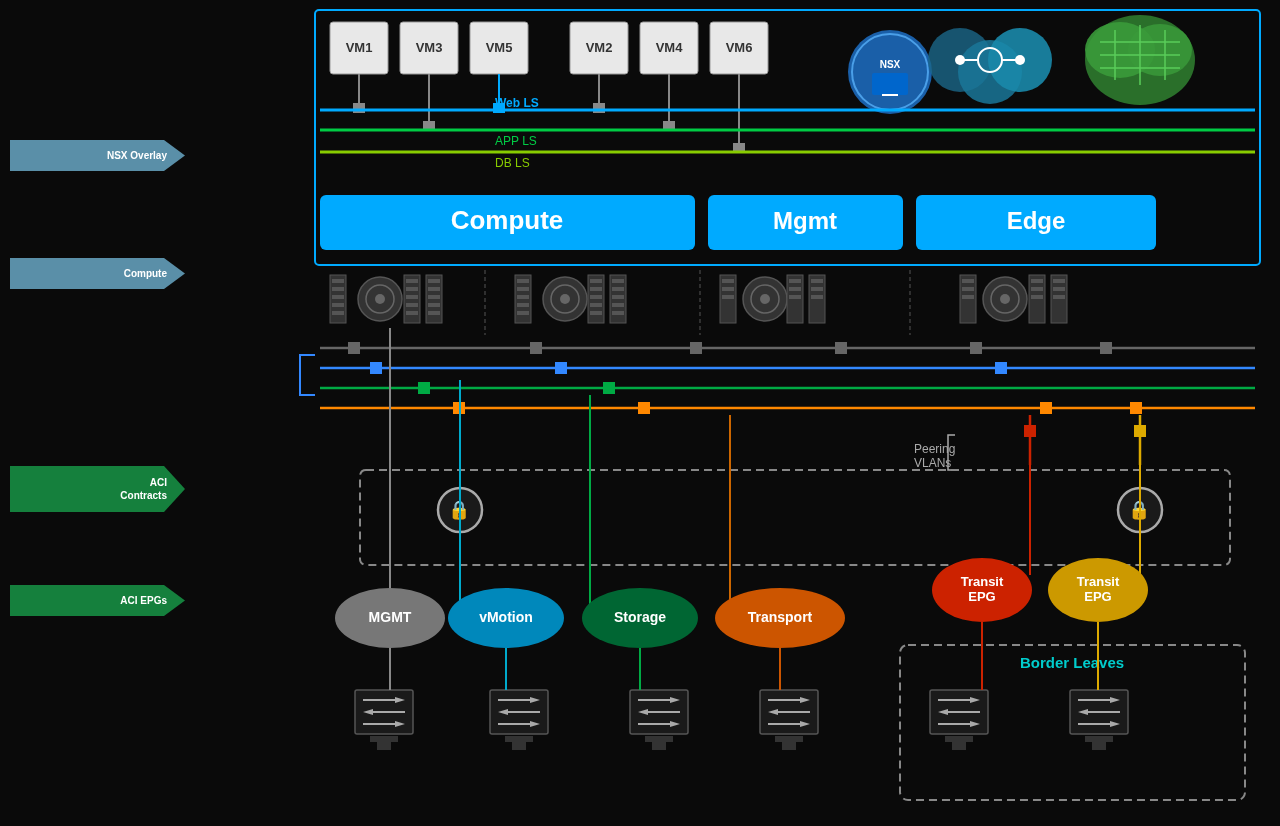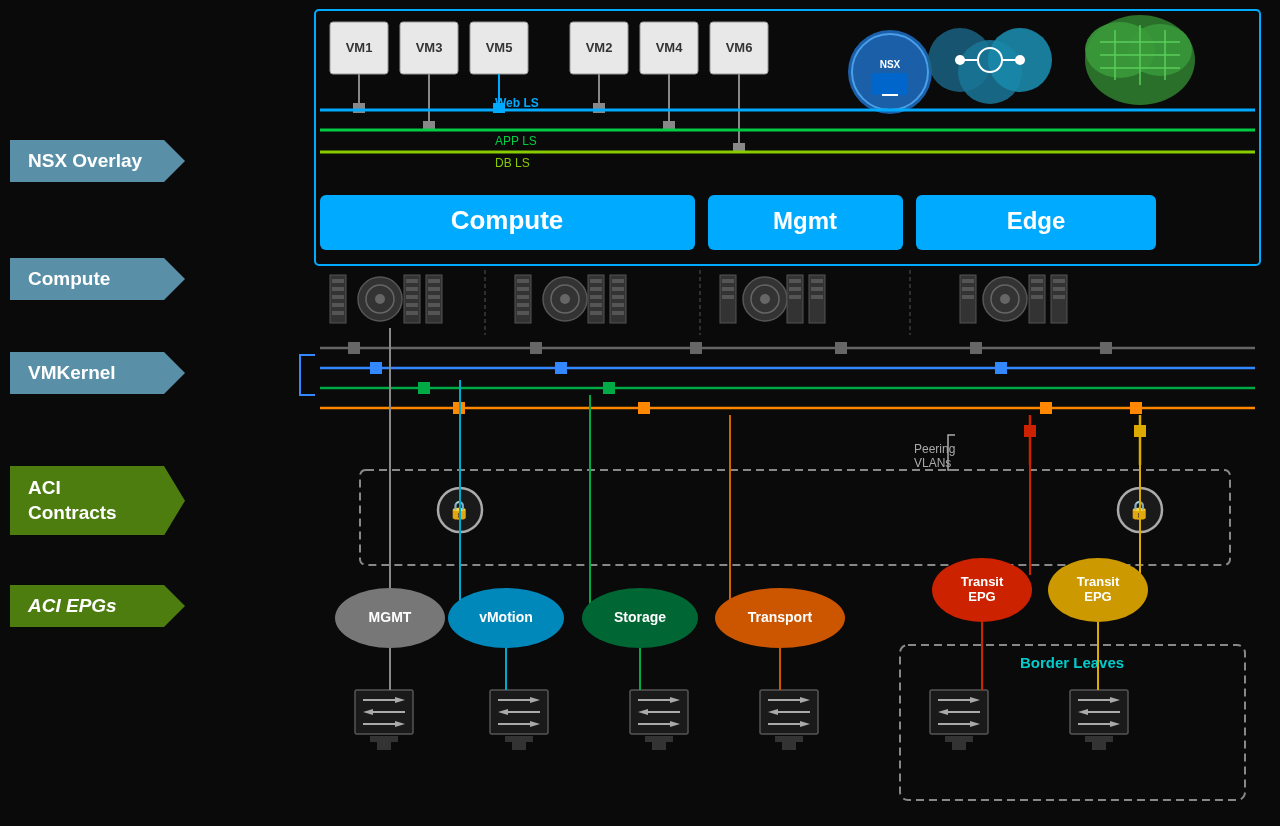--- a/index.html
+++ b/index.html
@@ -23,55 +23,52 @@
 
     .label-arrow {
       position: absolute;
       display: flex;
       align-items: center;
     }
 
     .label-box {
       background: #5a8fa8;
       color: white;
-      font-size: 19px;
+      font-size: 10px;
       font-weight: bold;
       padding: 8px 14px;
       clip-path: polygon(0 0, 88% 0, 100% 50%, 88% 100%, 0 100%);
       white-space: nowrap;
-      text-align: left;
+      text-align: right;
     }
 
     .label-box.dark {
-      background: #4d7c0f;
+      background: #15803d;
     }
   </style>
 </head>
 <body>
 
 <div class="left-labels">
 
   <div class="label-arrow" style="top:140px;">
     <div class="label-box" style="width:175px;padding:10px 18px;">NSX Overlay</div>
   </div>
 
   <div class="label-arrow" style="top:258px;">
     <div class="label-box" style="width:175px;padding:10px 18px;">Compute</div>
   </div>
 
-  <div class="label-arrow" style="top:352px;flex-direction:column;align-items:flex-start;">
-    <div class="label-box" style="width:175px;padding:10px 18px;">VMKernel</div>
-  </div>
 
   <div class="label-arrow" style="top:466px;">
     <div class="label-box dark" style="width:175px;padding:10px 18px;line-height:1.3;">ACI<br>Contracts</div>
   </div>
 
   <div class="label-arrow" style="top:585px;">
-    <div class="label-box dark" style="width:175px;padding:10px 18px;font-style:italic;">ACI EPGs</div>
+    <div class="label-box dark" style="width:175px;padding:10px 18px;">ACI EPGs</div>
   </div>
 
 
 </div>
 
 <svg style="position:absolute;left:200px;top:0;width:1070px;height:826px;" viewBox="0 0 1070 826">
 
   <rect x="115" y="10" width="945" height="255" fill="none" stroke="#00aaff" stroke-width="2" rx="4"></rect>
 
   <rect x="130" y="22" width="58" height="52" fill="#e8e8e8" stroke="#999" rx="3"></rect>

